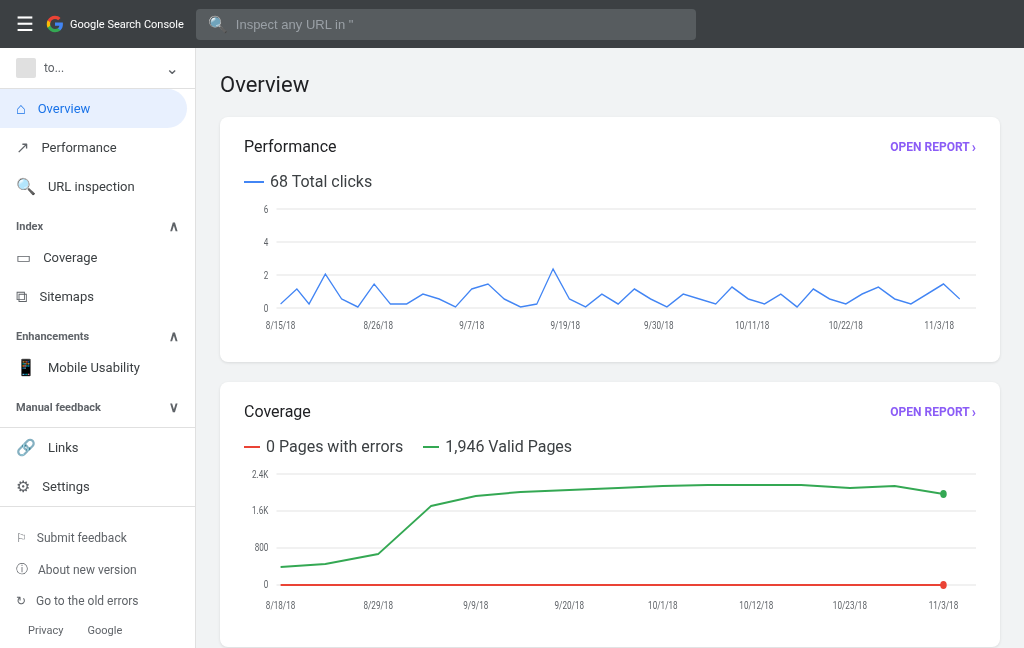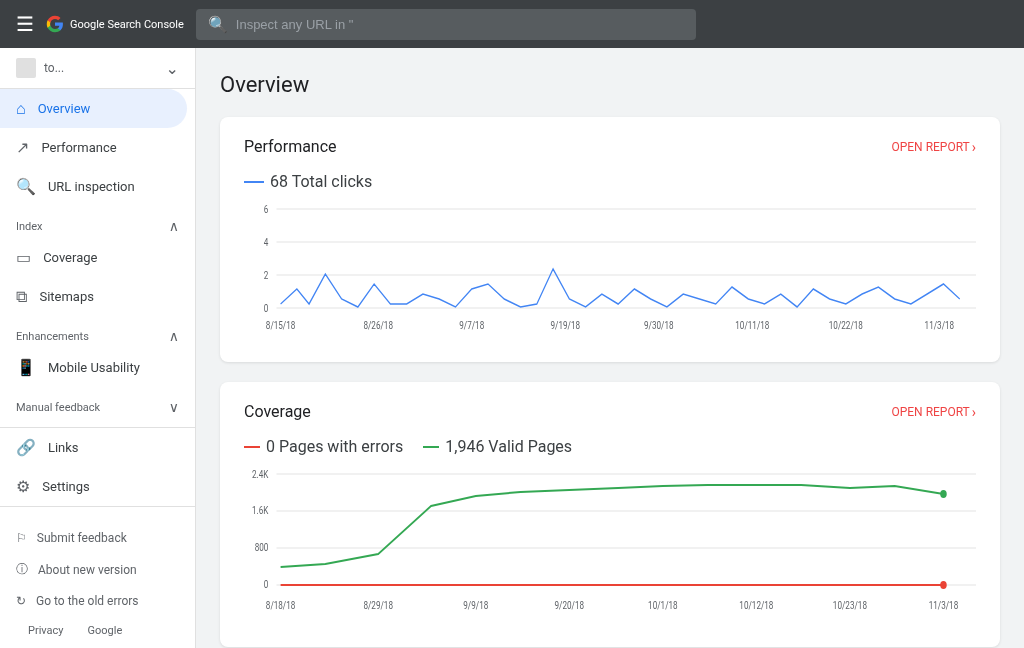--- a/index.html
+++ b/index.html
@@ -100,21 +100,21 @@
     .nav-item.active .nav-icon { color: #1a73e8; }
     .nav-icon { font-size: 16px; color: #5f6368; }
 
     .nav-section-header {
       display: flex;
       align-items: center;
       justify-content: space-between;
       padding: 8px 16px 4px 16px;
       font-size: 11px;
       color: #5f6368;
-      font-weight: 400;
+      font-weight: 700;
       text-transform: none;
       margin-top: 4px;
     }
     .nav-section-header .toggle-icon { font-size: 14px; color: #5f6368; }
 
     .sidebar-footer {
       margin-top: auto;
       padding: 16px;
       border-top: 1px solid #e0e0e0;
     }
@@ -163,23 +163,23 @@
       align-items: center;
       justify-content: space-between;
       margin-bottom: 16px;
     }
     .card-title {
       font-size: 16px;
       font-weight: 400;
       color: #202124;
     }
     .open-report-link {
-      color: #ef4444;
+      color: #8b5cf6;
       font-size: 12px;
-      font-weight: 400;
+      font-weight: 700;
       text-decoration: none;
       display: flex;
       align-items: center;
       gap: 2px;
       cursor: pointer;
     }
 
     .legend {
       display: flex;
       gap: 20px;

